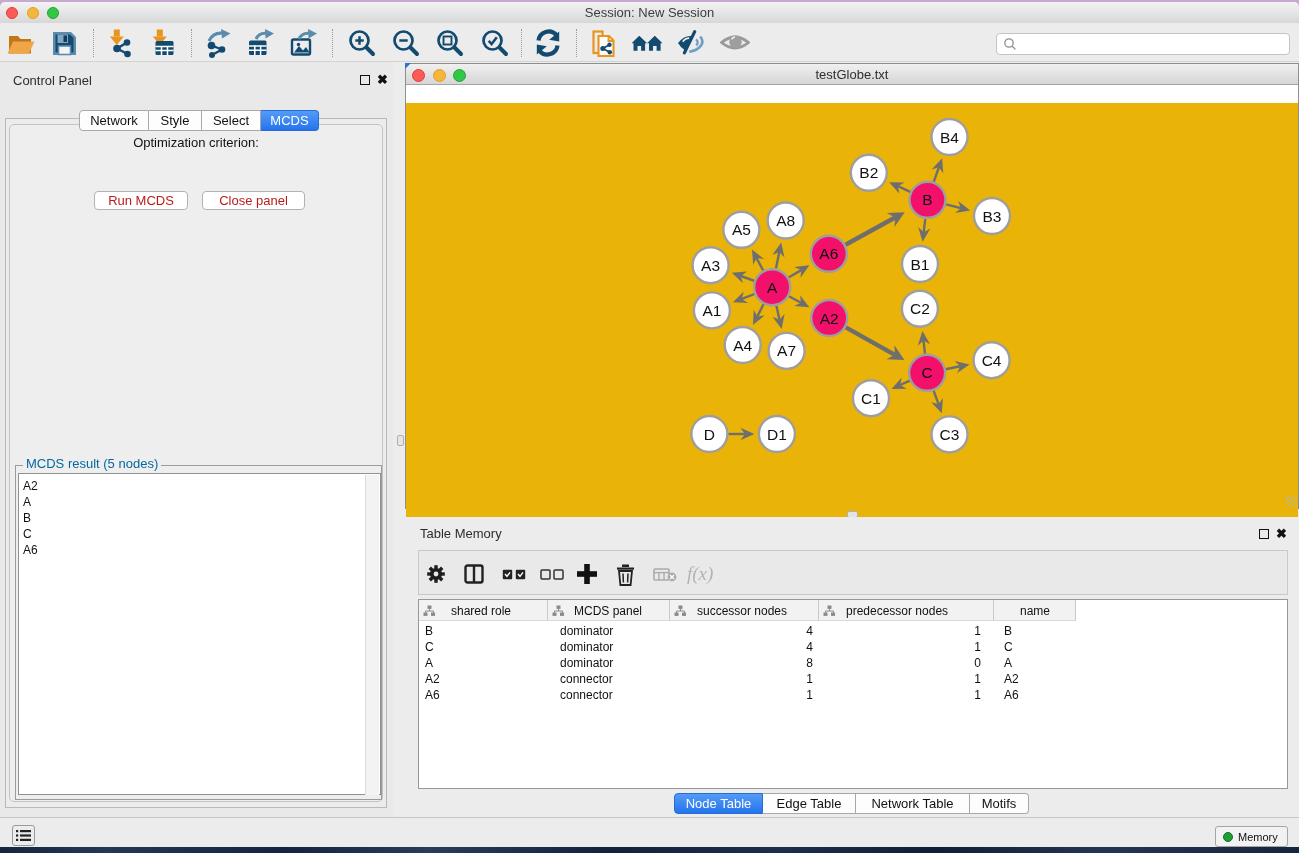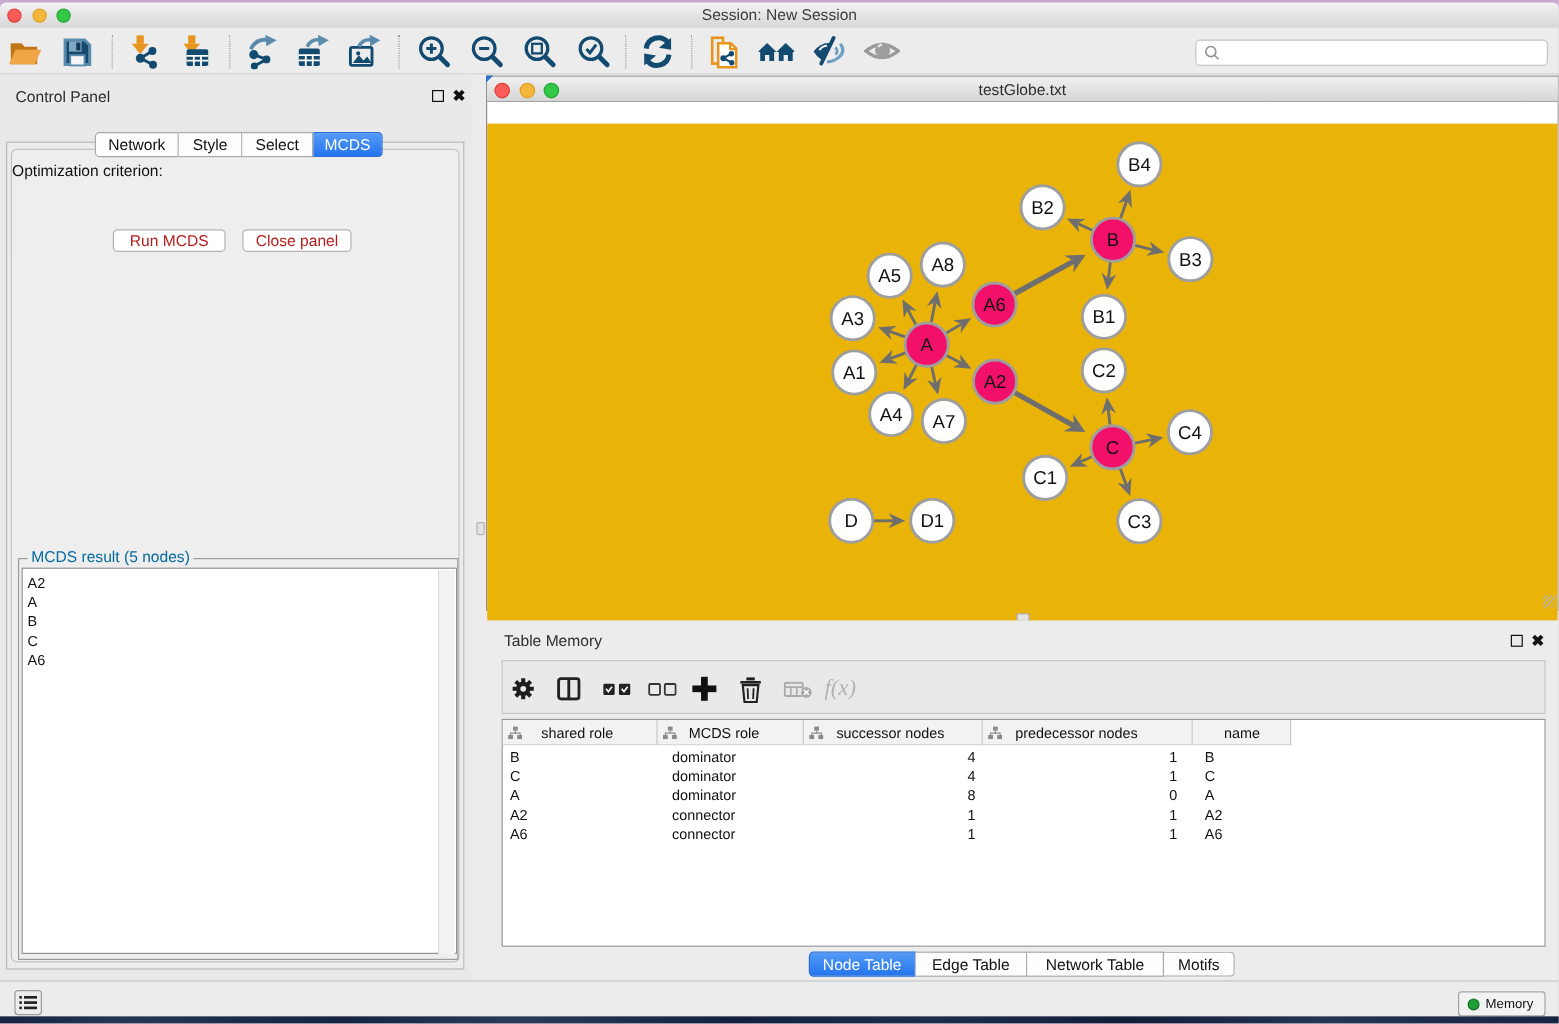--- a/index.html
+++ b/index.html
@@ -25,21 +25,21 @@
 .pfloat { position:absolute; width:10px; height:10px; border:1.5px solid #111; top:13px; }
 .pclose { position:absolute; top:10px; font-size:13px; font-weight:bold; color:#111; }
 #cp-tabs { position:absolute; left:79px; top:36px; z-index:2; height:21px; display:flex;margin-top:12px; }
 .cptab { height:21px; border:1px solid #a8a8a8; border-left:none; background:#fdfdfd; font-size:13px;
   color:#111; display:flex; align-items:center; justify-content:center; }
 .cptab.first { border-left:1px solid #a8a8a8; border-radius:4px 0 0 4px; }
 .cptab.last { border-radius:0 4px 4px 0; }
 .cptab.sel { background:linear-gradient(#559bf7,#2374ee); border-color:#2a6cd5; color:#fff; }
 #cp-body { position:absolute; left:5px; top:56px; width:382px; height:690px; border:1px solid #b9b9b9; background:#ececec; }
 #mcds-inner { position:absolute; left:3px; top:5px; width:374px; height:678px; border:1px solid #c3c3c3; border-radius:5px; background:#eeeeee; }
-#opt-label { position:absolute; left:0; top:10px; width:100%; text-align:left; font-size:13px; color:#111; }
+#opt-label { position:absolute; left:0; top:10px; width:100%; text-align:center; font-size:13px; color:#111; }
 #dropdown { position:absolute; left:33px; top:33px; width:311px; height:20px; background:#fff; border:1px solid #b2b2b2; border-radius:4px; }
 #dropdown span { position:absolute; left:12px; top:2px; font-size:13px; color:#111; }
 #dd-step { position:absolute; right:-1px; top:-1px; width:20px; height:20px; border-radius:0 4px 4px 0;
   background:linear-gradient(#5ea5f8,#1d6ff0); }
 .btn { position:absolute; height:19px; background:#fff; border:1px solid #b2b2b2; border-radius:4px;
   font-size:13px; color:#b91c1c; text-align:center; line-height:17px; }
 #fieldset { position:absolute; left:5px; top:340px; width:367px; height:335px; border:1px solid #9b9b9b; }
 #fs-legend { position:absolute; left:7px; top:-10px; background:#eeeeee; padding:0 3px; font-size:13px; color:#0369a1; }
 #listbox { position:absolute; left:2px; top:7px; width:363px; height:322px; padding-top:4px; background:#fff; border:1px solid #919191; }
 #listbox .li { font-size:12px; color:#111; padding-left:4px; height:16px; line-height:16px; }
@@ -218,21 +218,21 @@
  <div id="cp-tabs">
   <div class="cptab first" style="width:70px">Network</div>
   <div class="cptab" style="width:53px">Style</div>
   <div class="cptab" style="width:59px">Select</div>
   <div class="cptab last sel" style="width:58px">MCDS</div>
  </div>
  <div id="cp-body">
   <div id="mcds-inner">
    <div id="opt-label">Optimization criterion:</div>
    <div class="btn" style="left:84px;top:66px;width:94px;">Run MCDS</div>
-   <div class="btn" style="left:192px;top:66px;width:91px;">Close panel</div>
+   <div class="btn" style="left:192px;top:66px;width:103px;">Close panel</div>
    <div id="fieldset">
      <div id="fs-legend">MCDS result (5 nodes)</div>
      <div id="listbox">
        <div class="li">A2</div>
               <div class="li">A</div>
               <div class="li">B</div>
               <div class="li">C</div>
               <div class="li">A6</div>
        <div id="lb-scroll"></div>
      </div>
@@ -405,21 +405,21 @@
             </svg>
             <span class="txt" style="left:32px">shared role</span>
           </div>
    <div class="th" style="width:122px">
             <svg width="13" height="12" viewBox="0 0 13 12" style="position:absolute;left:4px;top:5px;">
               <rect x="4.5" y="0.5" width="4" height="3.4" fill="#8a8a8a"></rect>
               <rect x="0.5" y="7.5" width="4" height="3.4" fill="#8a8a8a"></rect>
               <rect x="8" y="7.5" width="4" height="3.4" fill="#8a8a8a"></rect>
               <path d="M6.5 4v2M2.5 7.5v-1.5h8v1.5" stroke="#8a8a8a" stroke-width="1" fill="none"></path>
             </svg>
-            <span class="txt" style="left:26px">MCDS role</span>
+            <span class="txt" style="left:26px">MCDS panel</span>
           </div>
    <div class="th" style="width:149px">
             <svg width="13" height="12" viewBox="0 0 13 12" style="position:absolute;left:4px;top:5px;">
               <rect x="4.5" y="0.5" width="4" height="3.4" fill="#8a8a8a"></rect>
               <rect x="0.5" y="7.5" width="4" height="3.4" fill="#8a8a8a"></rect>
               <rect x="8" y="7.5" width="4" height="3.4" fill="#8a8a8a"></rect>
               <path d="M6.5 4v2M2.5 7.5v-1.5h8v1.5" stroke="#8a8a8a" stroke-width="1" fill="none"></path>
             </svg>
             <span class="txt" style="left:27px">successor nodes</span>
           </div>

